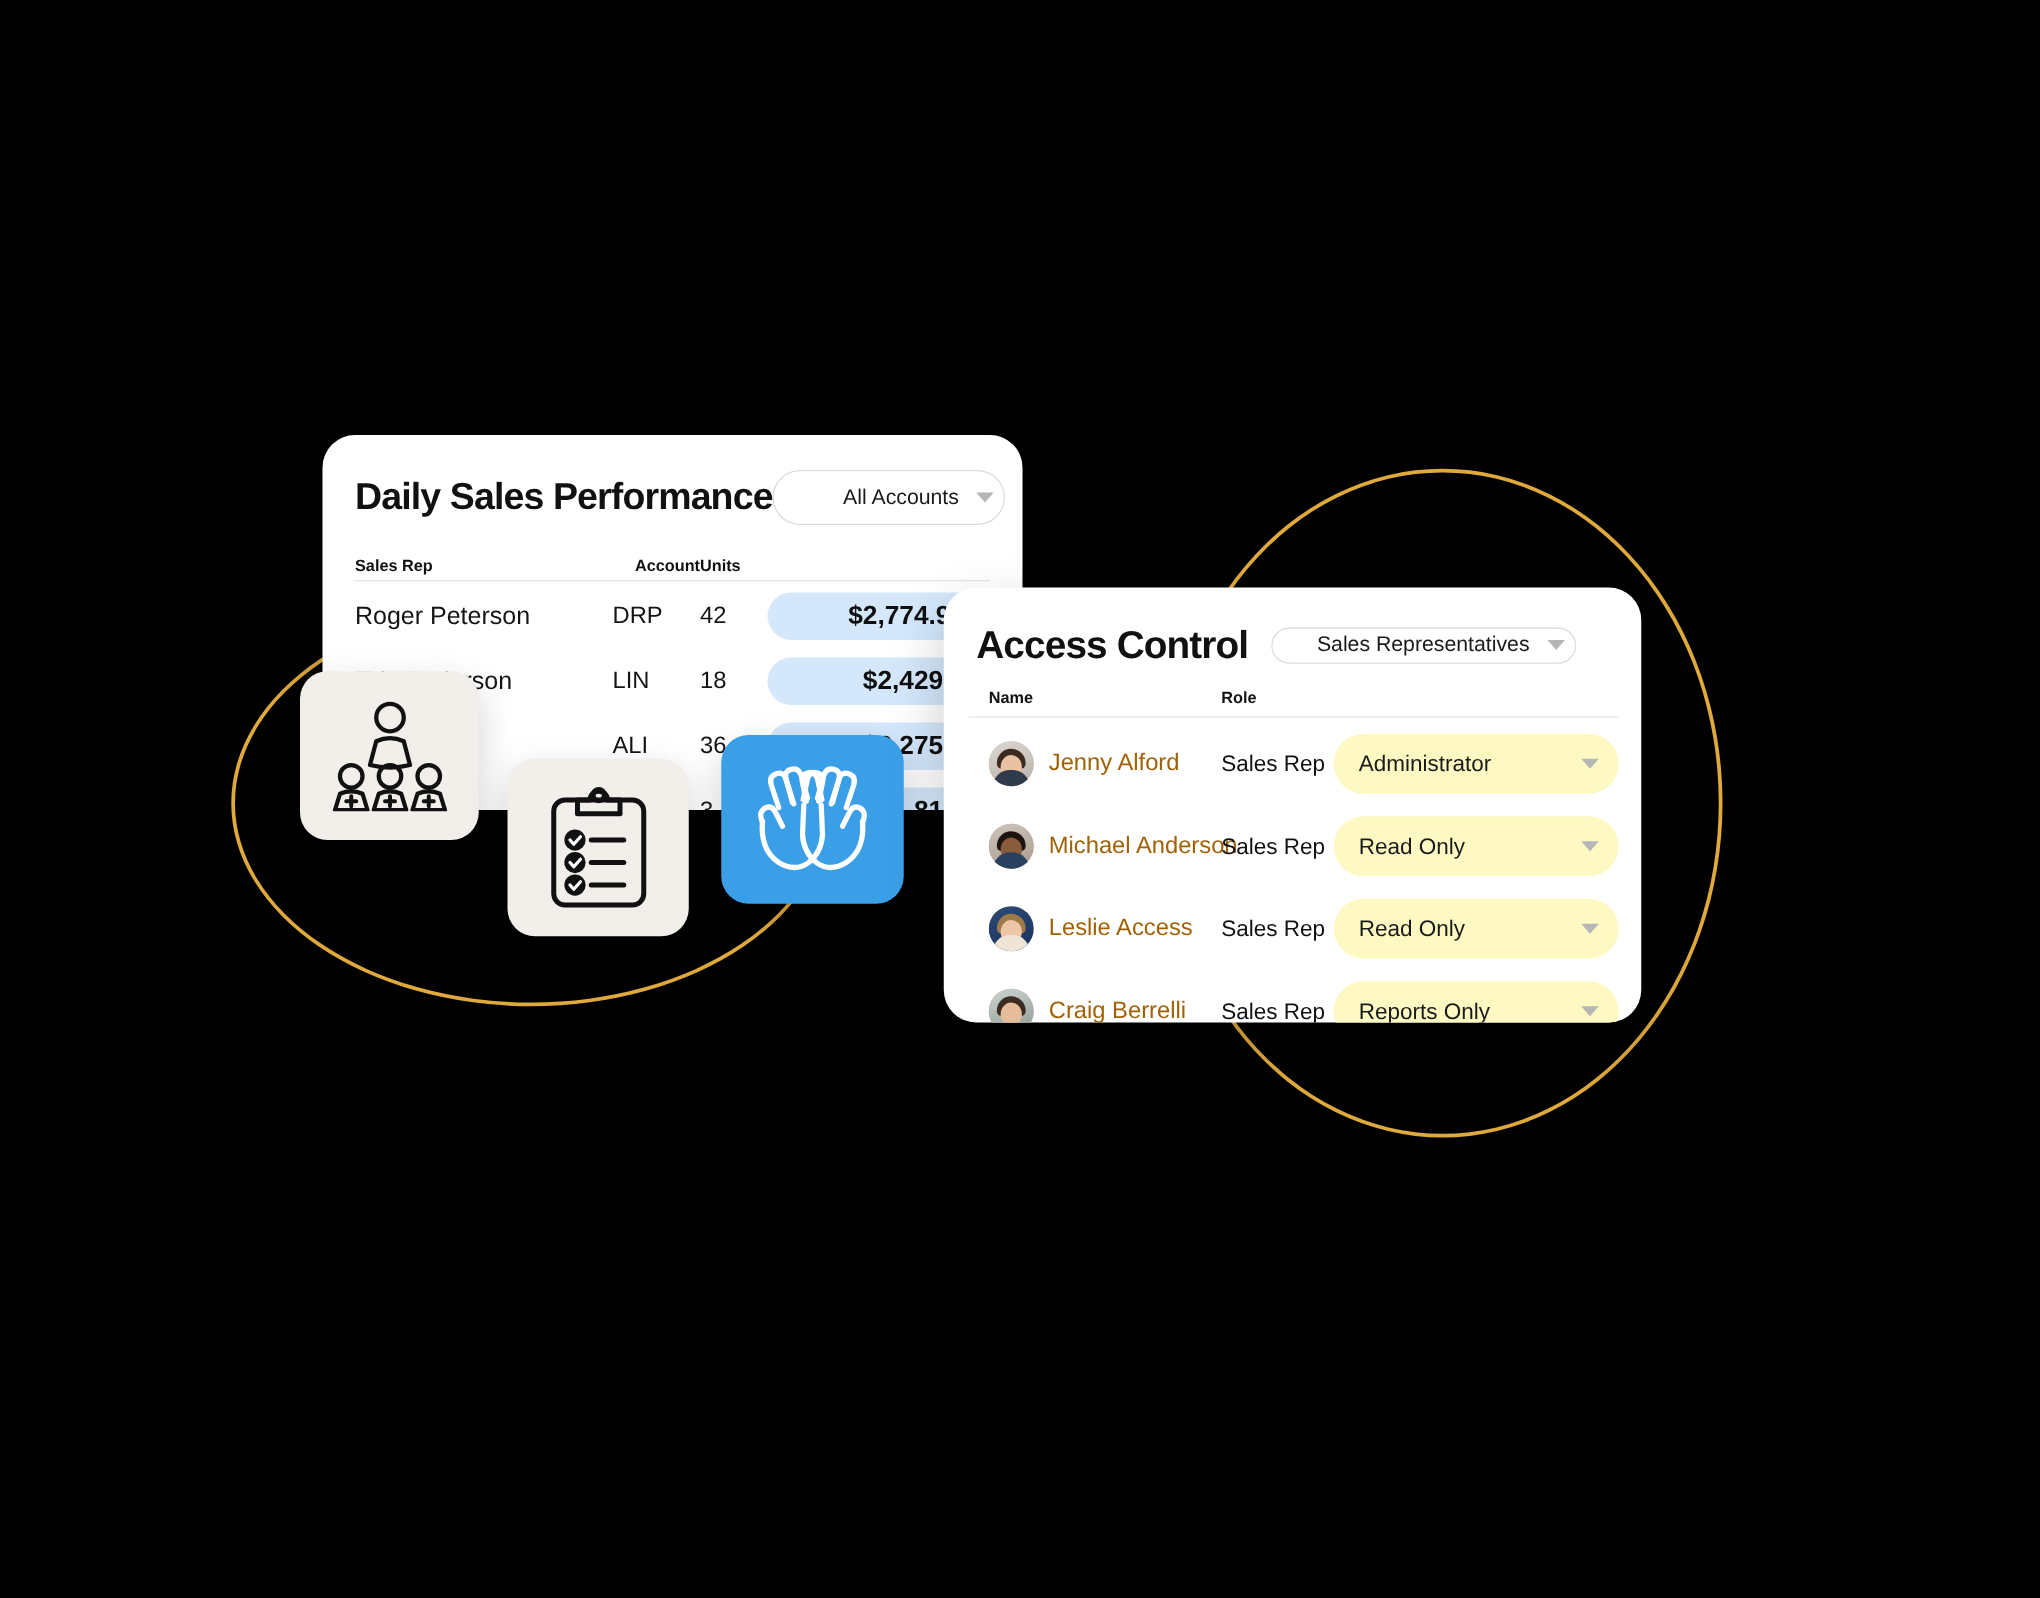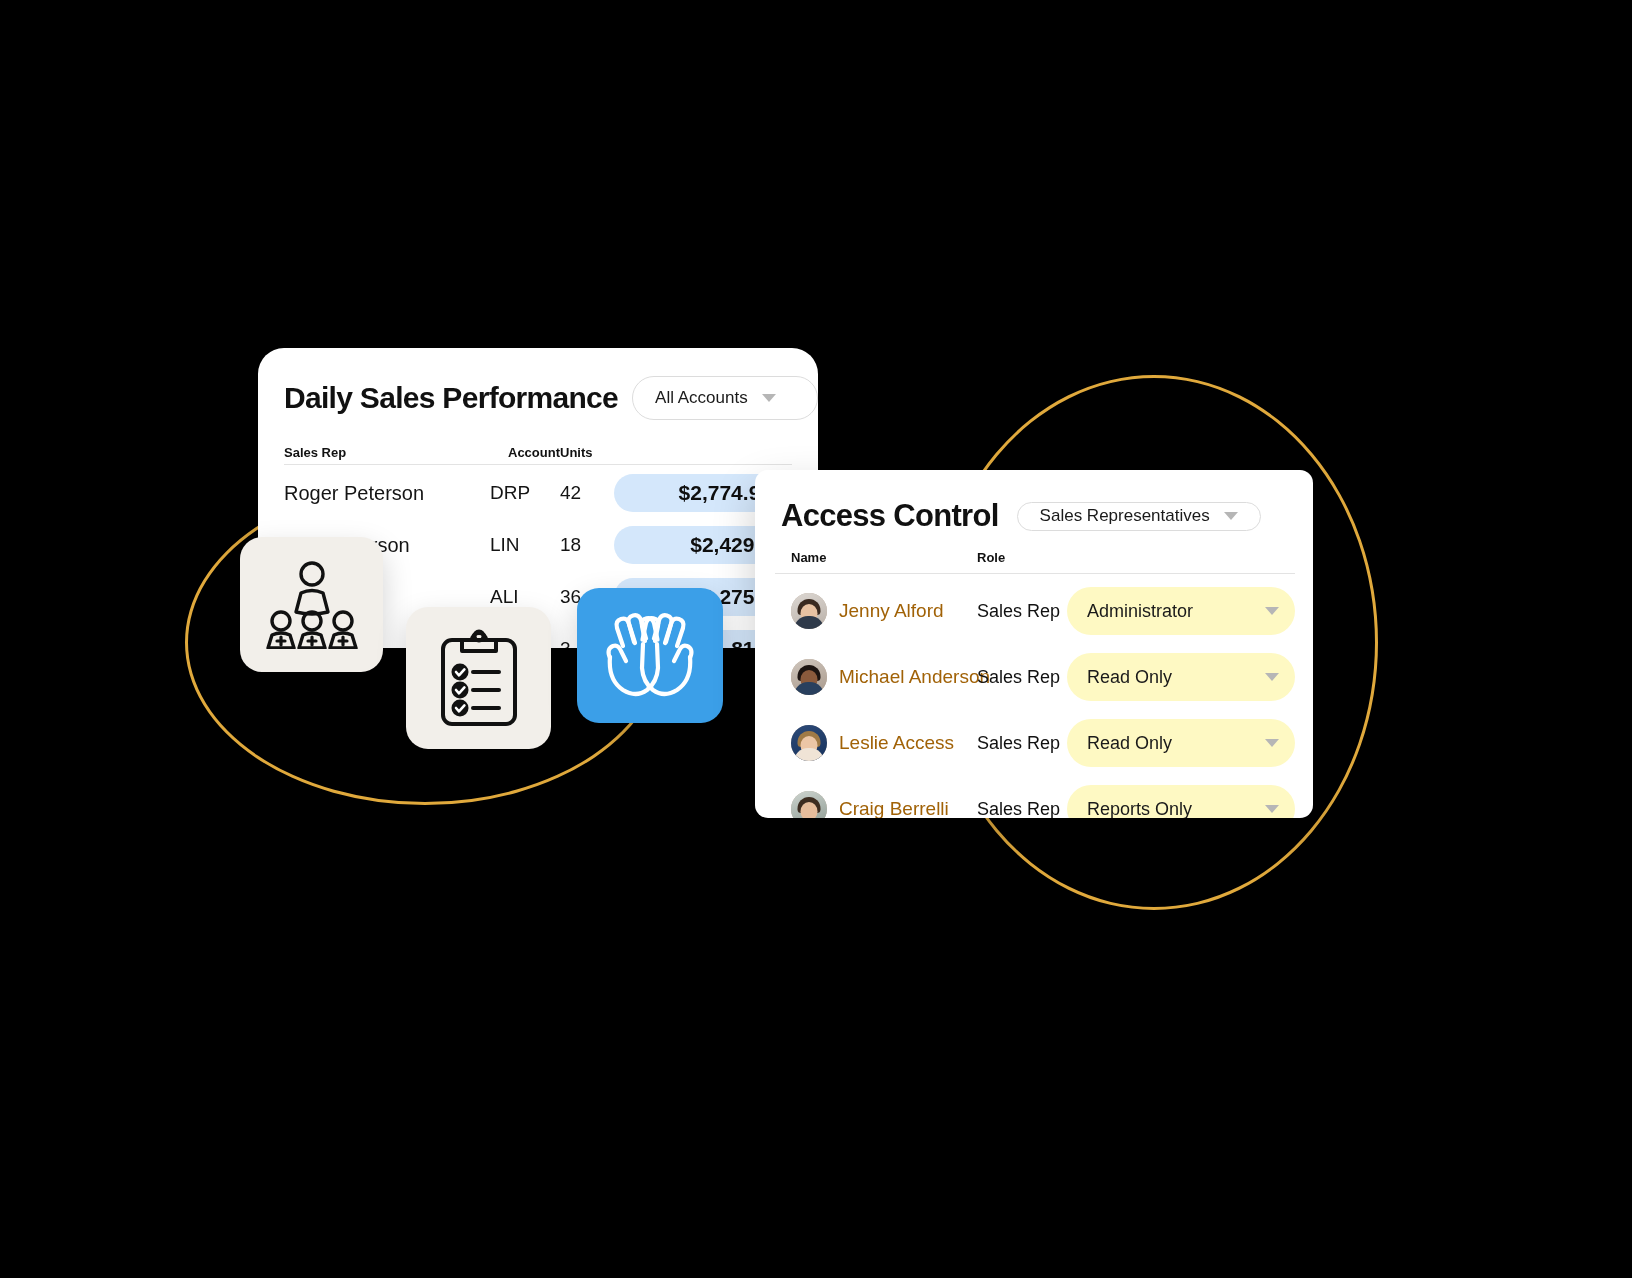--- a/index.html
+++ b/index.html
@@ -12,23 +12,23 @@
   .gold-circle{position:absolute;border-radius:50%;border:3px solid #E0A93C;box-sizing:border-box;}
   #gc-left{left:185px;top:480px;width:480px;height:325px;}
   #gc-right{left:930px;top:375px;width:448px;height:535px;}
 
   
   .card{position:absolute;background:#fff;border-radius:26px;
         box-shadow:0 18px 44px rgba(0,0,0,.20);overflow:hidden;}
 
   
   #sales-card{left:258px;top:348px;width:560px;height:300px;}
-  .sales-head{display:flex;align-items:center;padding:28px 30px 0 26px;gap:14px;}
+  .sales-head{display:flex;align-items:center;padding:28px 30px 0 26px;gap:0;}
   .sales-title{font-size:30px;font-weight:700;letter-spacing:-.7px;color:#111;white-space:nowrap;}
-  .pill-select{display:flex;align-items:center;justify-content:flex-start;
+  .pill-select{display:flex;align-items:center;justify-content:flex-end;
       border:1px solid #DCDCDC;border-radius:999px;background:#fff;
       height:44px;padding:0 8px 0 22px;min-width:186px;box-sizing:border-box;}
   .pill-select .pv{font-size:17px;color:#1a1a1a;white-space:nowrap;}
   .tri{width:0;height:0;border-left:7px solid transparent;border-right:7px solid transparent;
        border-top:8px solid #B6B6B6;margin-left:14px;flex:none;}
 
   .sales-table{padding:0 26px;margin-top:14px;}
   .srow{display:flex;align-items:center;height:52px;}
   .sth{font-size:13px;font-weight:700;color:#111;height:26px;align-items:flex-end;}
   .c-rep{width:206px;flex:none;}
@@ -44,21 +44,21 @@
             margin-left:-6px;}
 
   
   .tile{position:absolute;border-radius:22px;display:flex;align-items:center;justify-content:center;
         box-shadow:0 12px 30px rgba(0,0,0,.18);}
   #tile-team{left:240px;top:537px;width:143px;height:135px;background:#F2EFEA;}
   #tile-clip{left:406px;top:607px;width:145px;height:142px;background:#F2EFEA;}
   #tile-high{left:577px;top:588px;width:146px;height:135px;background:#3B9FE8;}
 
   
-  #access-card{left:755px;top:470px;width:558px;height:348px;border-radius:13px;}
+  #access-card{left:755px;top:470px;width:558px;height:348px;}
   .ac-head{display:flex;align-items:center;padding:28px 18px 0 26px;gap:18px;}
   .ac-title{font-size:31px;font-weight:700;letter-spacing:-.7px;color:#111;white-space:nowrap;}
   .ac-table{padding:0 18px 0 20px;margin-top:16px;}
   .arow{display:flex;align-items:center;}
   .ath{font-size:13px;font-weight:700;color:#111;padding-bottom:8px;}
   .a-name{width:186px;flex:none;display:flex;align-items:center;gap:12px;margin-left:16px;}
   .a-role{width:90px;flex:none;}
   .a-sel{flex:1;}
   .ath .a-name{padding-left:0;}
   .ahr{height:1px;background:#E3E3E3;margin-bottom:4px;}

